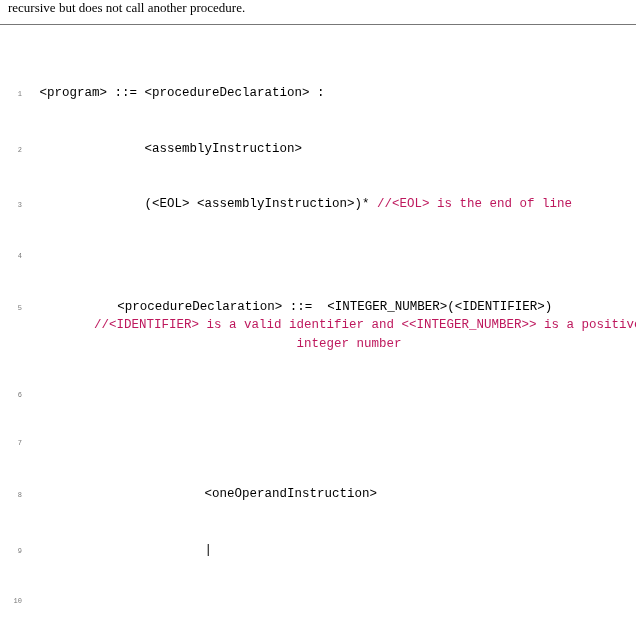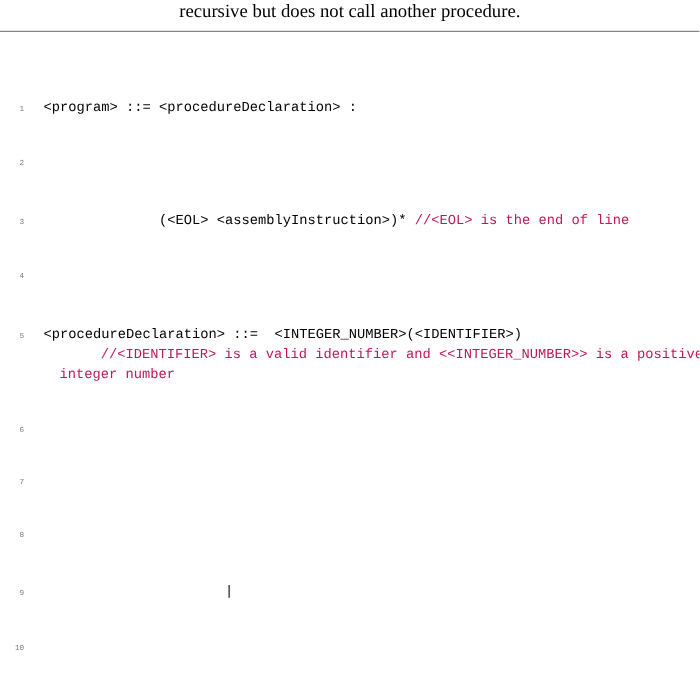--- a/index.html
+++ b/index.html
@@ -11,24 +11,23 @@
     font-family: "Times New Roman", Times, serif;
     color: #000;
     overflow: hidden;
   }
   .page {
     box-sizing: border-box;
     width: 636px;
     padding: 0;
   }
   .caption {
-    font-size: 17px;
+    font-size: 13px;
     line-height: 1.2;
     padding: 0 8px 6px 8px;
-    text-align: center;
   }
   hr.rule {
     border: none;
     border-top: 1px solid #777;
     margin: 2px 0 4px 0;
   }
   .listing {
     display: block;
     font-family: "Courier New", Courier, monospace;
     font-size: 12.5px;
@@ -47,40 +46,42 @@
     width: 12px;
     text-align: right;
     font-size: 7px;
     color: #7a7a7a;
     margin-right: 10px;
     flex-shrink: 0;
     font-family: "Courier New", Courier, monospace;
   }
   .code {
     white-space: pre;
+    text-align: center;
   }
   .cmt { color: #be185d; }
 </style>
 </head>
 <body>
 
 <div class="page">
 
   <div class="caption">recursive but does not call another procedure.</div>
 
   <hr class="rule">
 
   <div class="listing">
 
     <div class="line">
       <span class="ln">1</span>
       <span class="code"> &lt;program&gt; ::= &lt;procedureDeclaration&gt; :</span>
     </div>
     <div class="line">
       <span class="ln">2</span>
+      <span class="code">               &lt;assemblyInstruction&gt;</span>
     </div>
     <div class="line">
       <span class="ln">3</span>
       <span class="code"><span>               (&lt;EOL&gt; &lt;assemblyInstruction&gt;)* </span><span class="cmt">//&lt;EOL&gt; is the end of line</span></span>
     </div>
     <div class="line">
       <span class="ln">4</span>
       <span class="code"></span>
     </div>
     <div class="line">
@@ -89,20 +90,21 @@
     </div>
     <div class="line">
       <span class="ln">6</span>
       <span class="code"></span>
     </div>
     <div class="line">
       <span class="ln">7</span>
     </div>
     <div class="line">
       <span class="ln">8</span>
+      <span class="code">                       &lt;oneOperandInstruction&gt;</span>
     </div>
     <div class="line">
       <span class="ln">9</span>
       <span class="code">                       |</span>
     </div>
     <div class="line">
       <span class="ln">10</span>
     </div>
     
     

